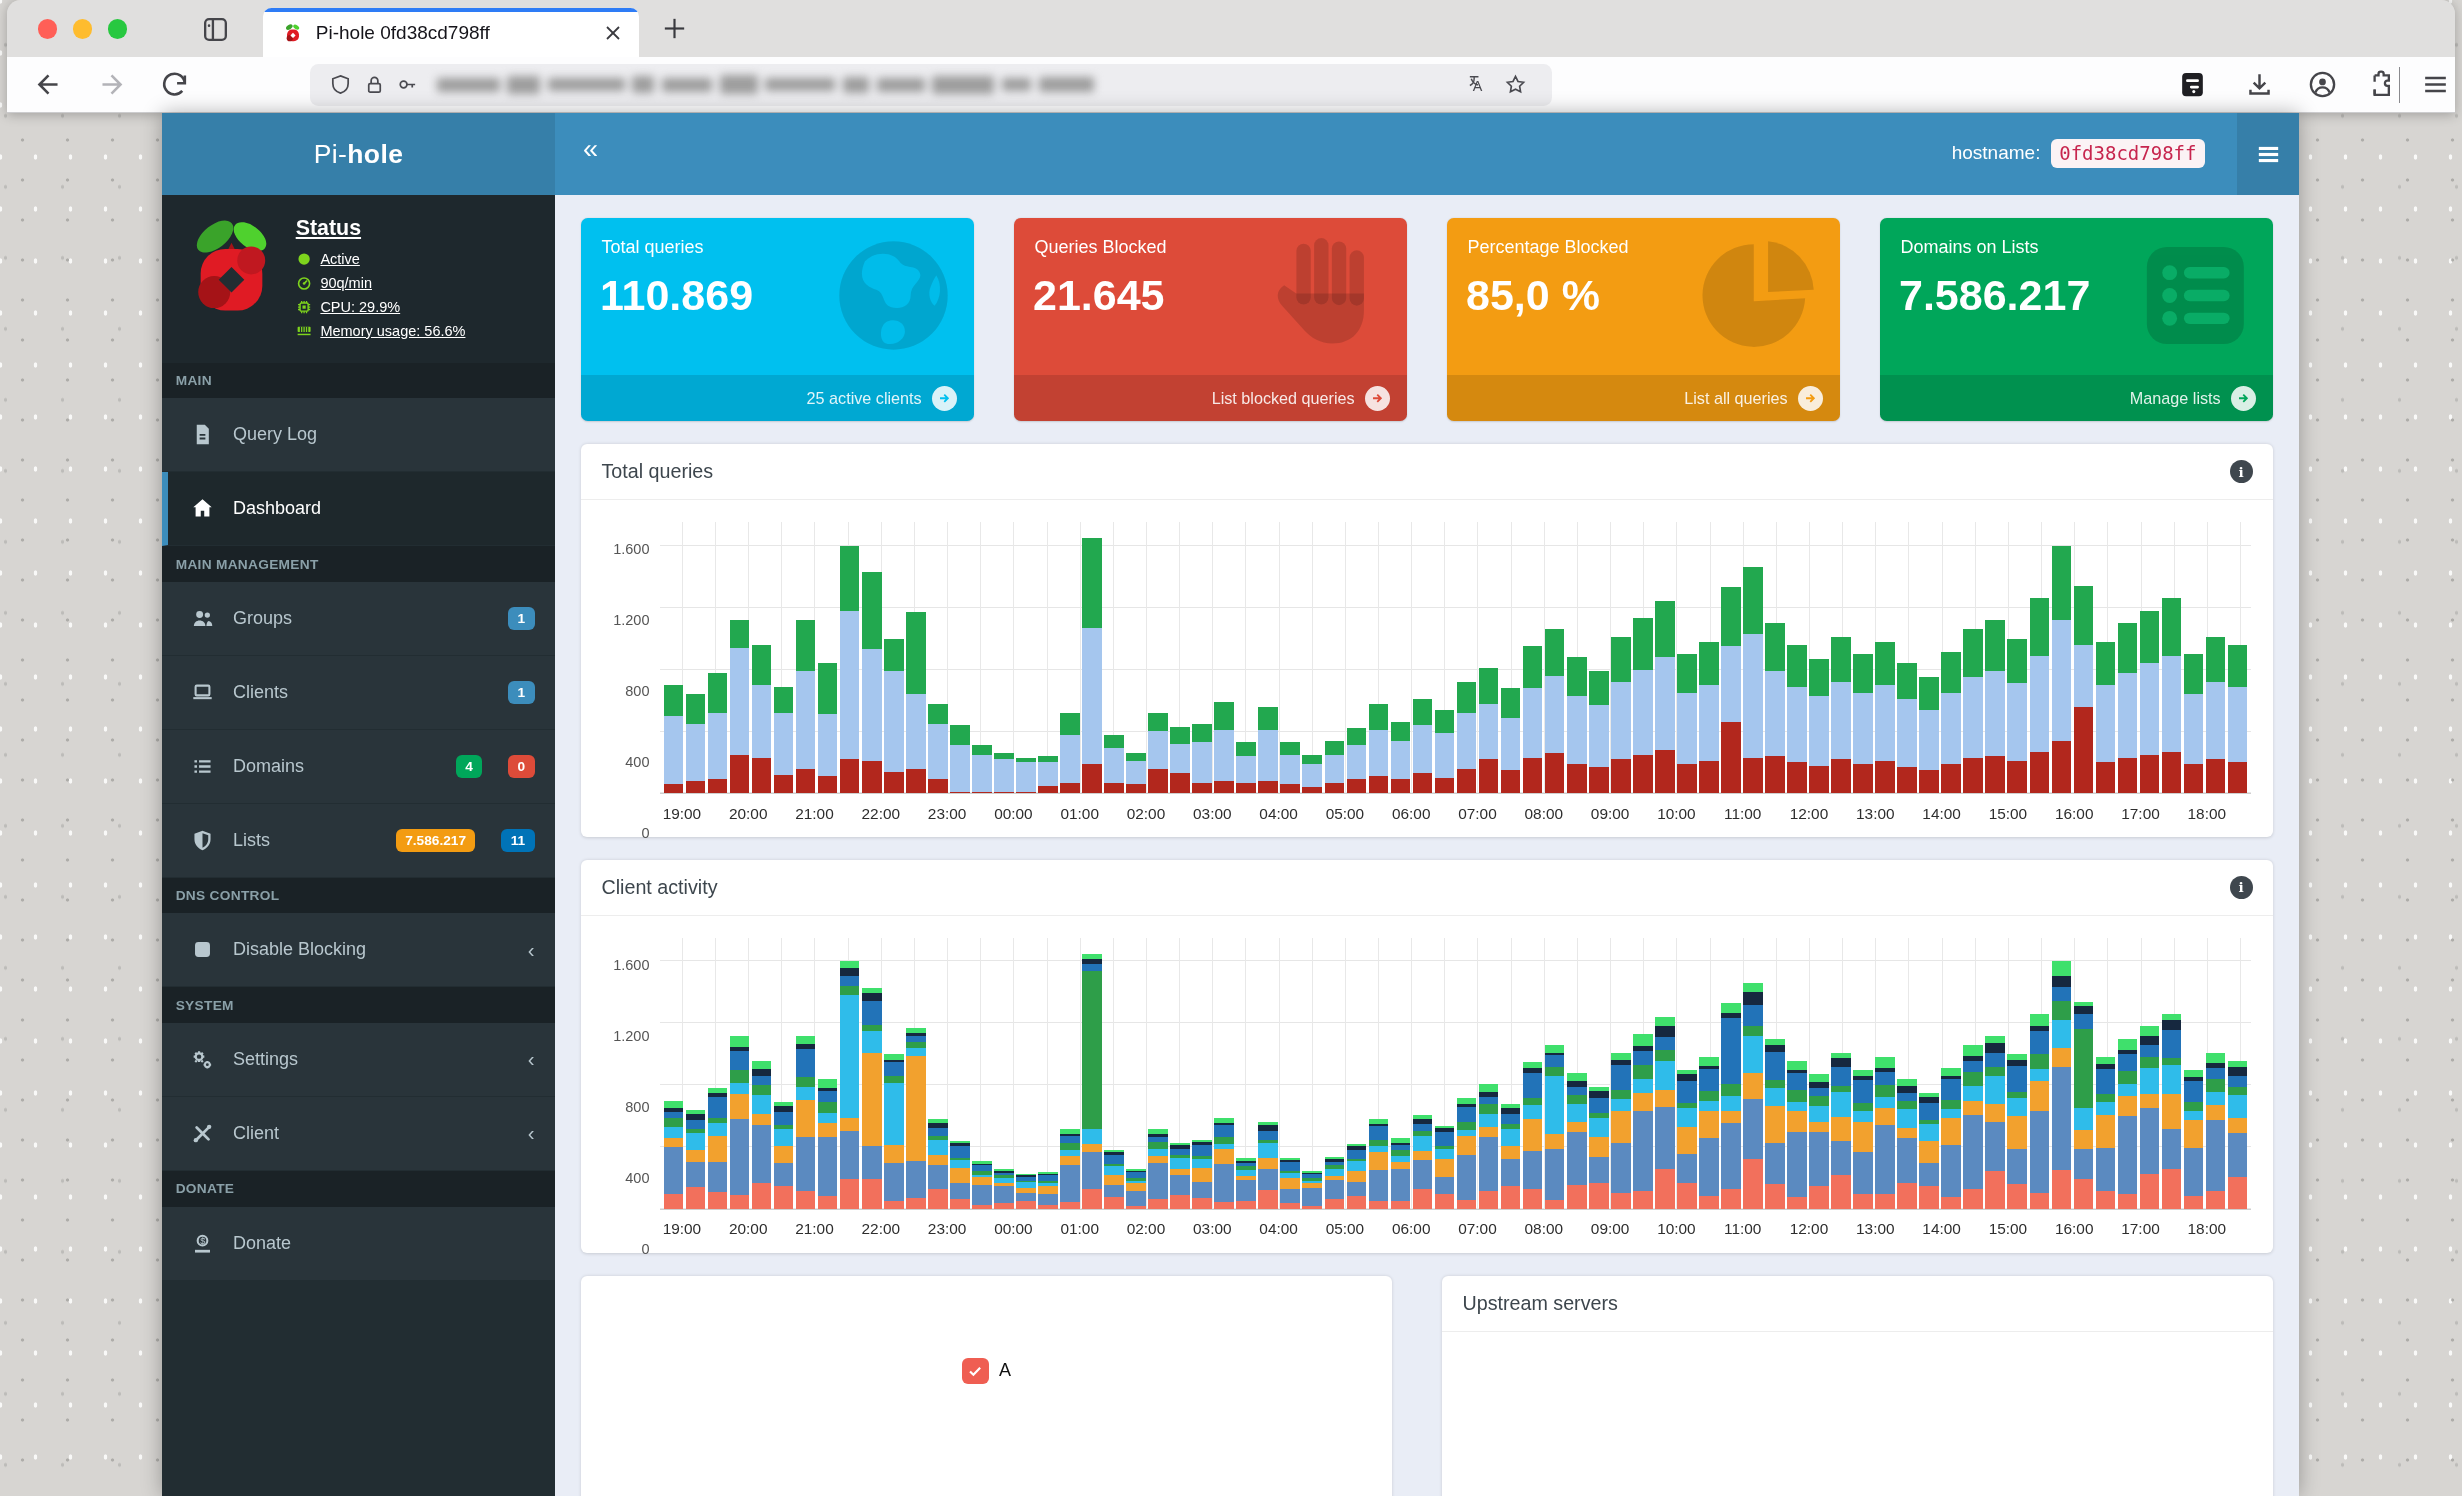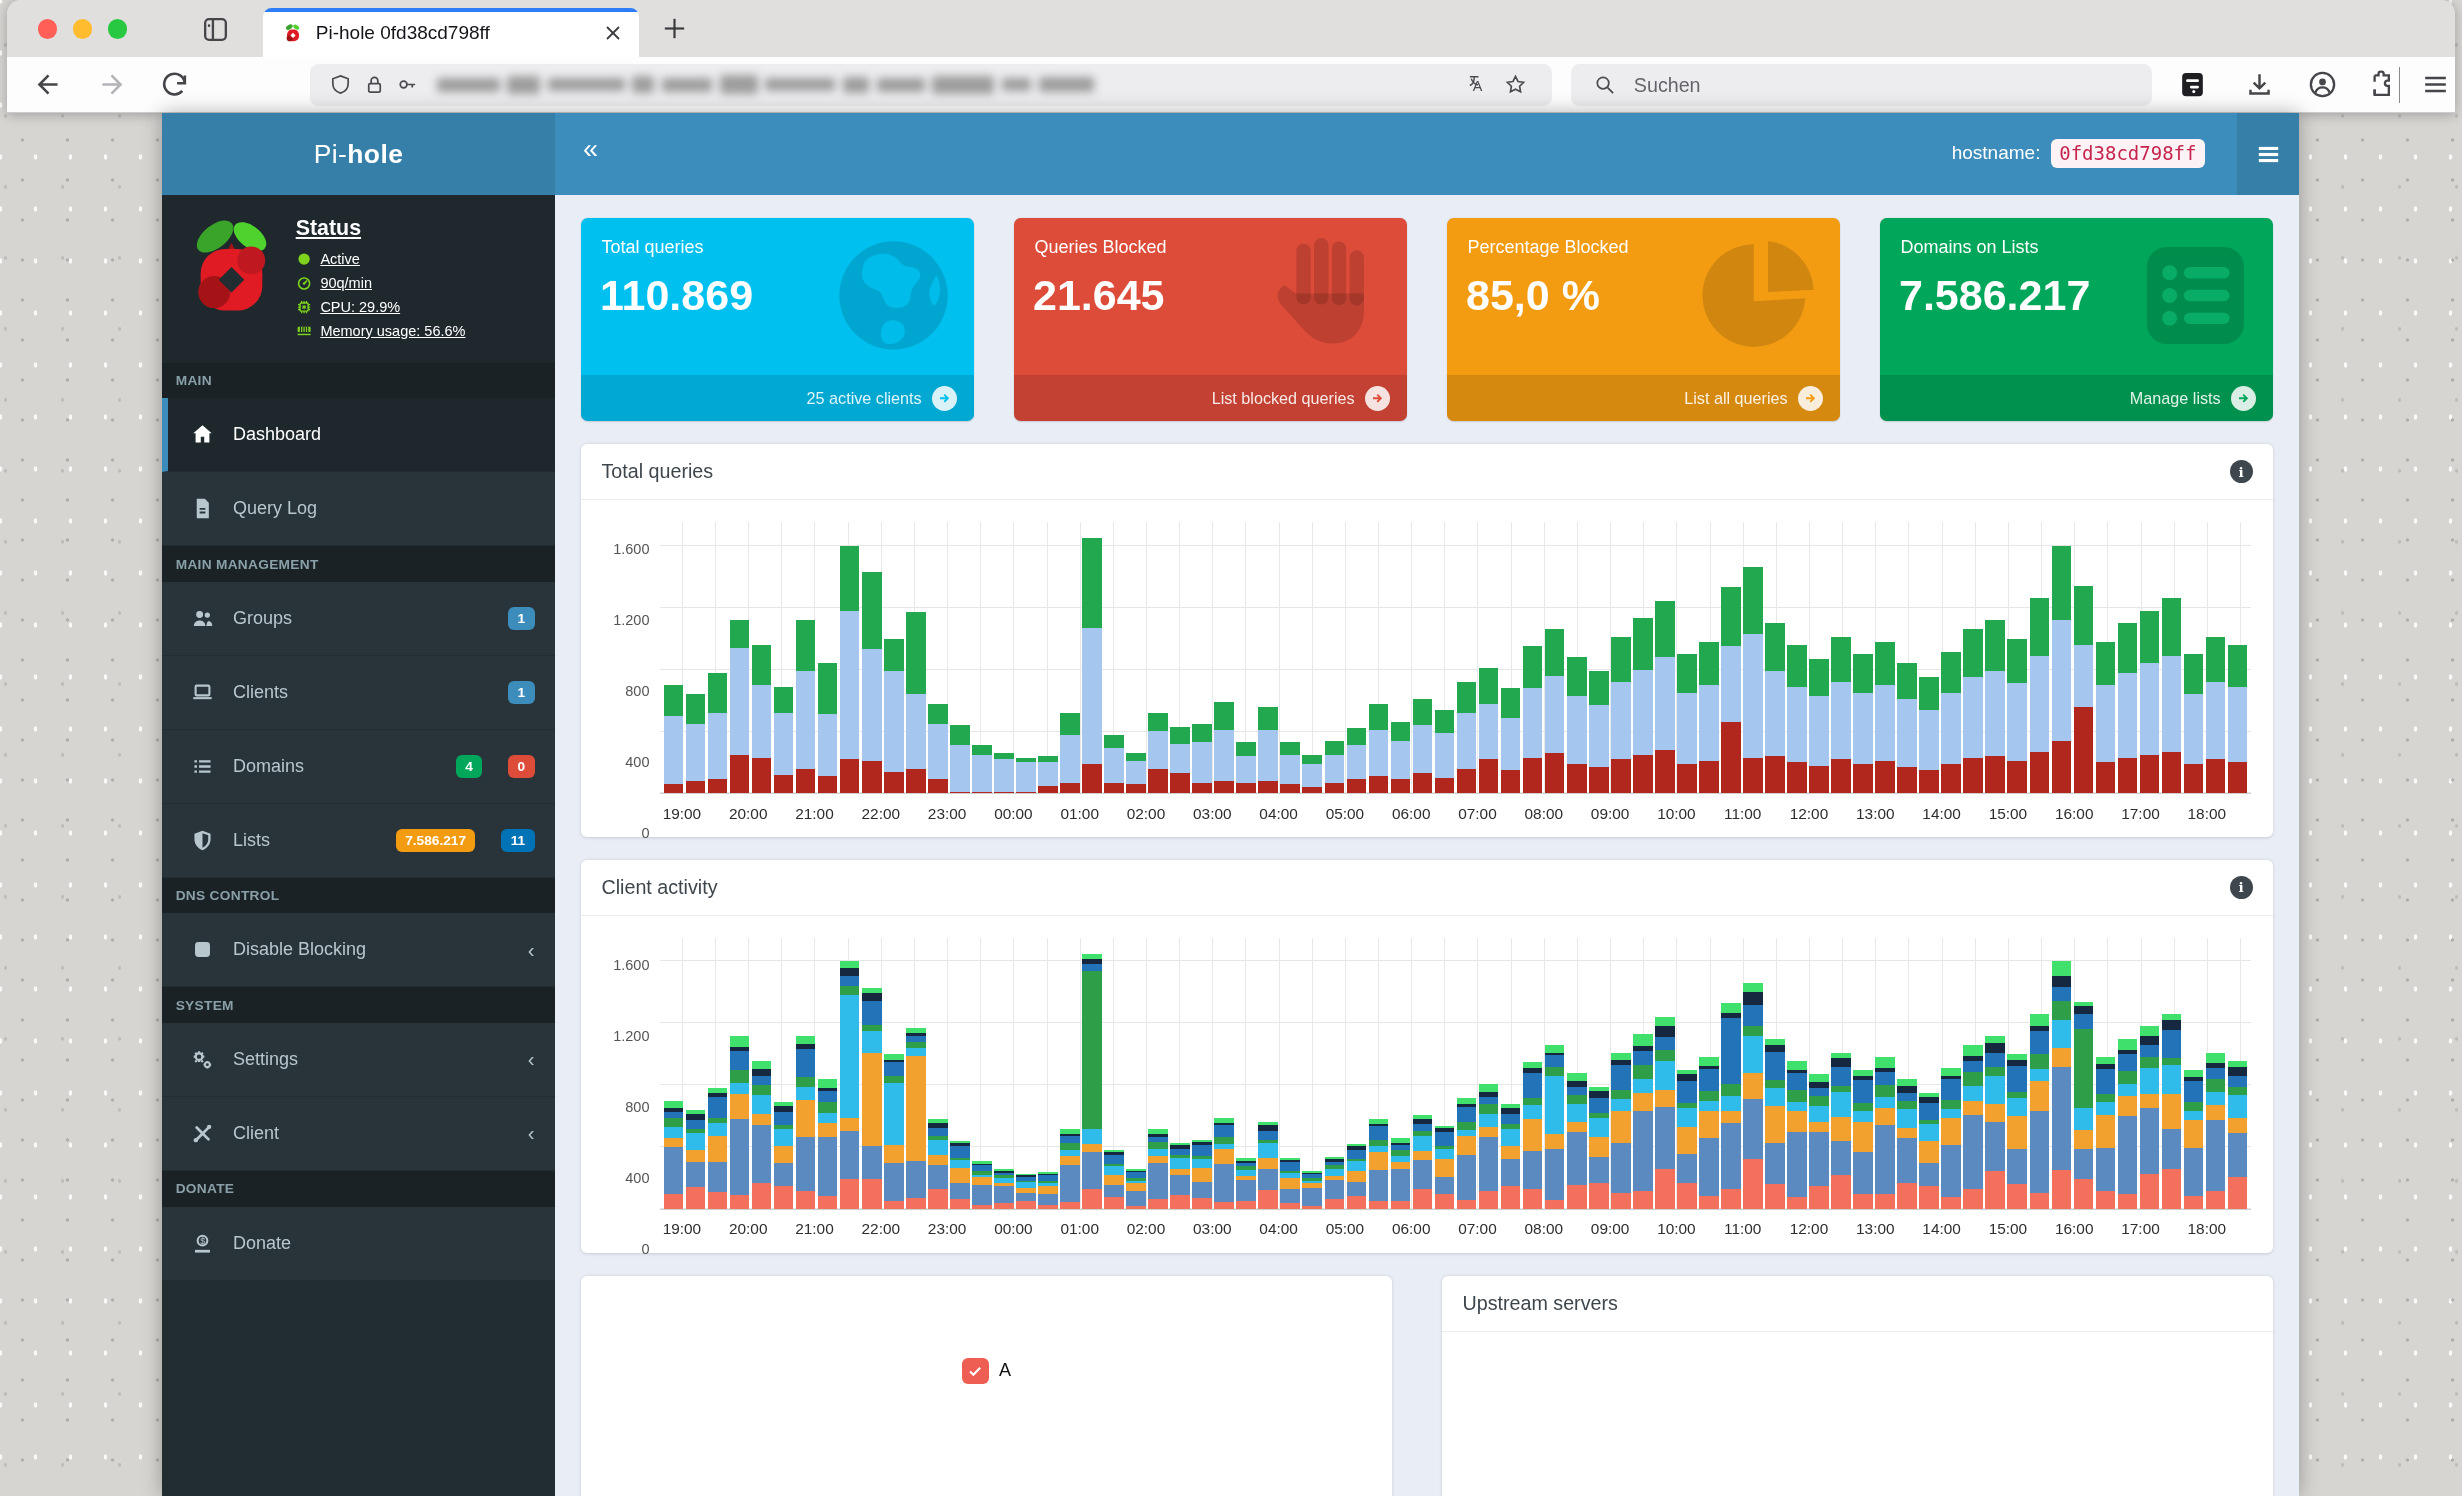--- a/index.html
+++ b/index.html
@@ -168,27 +168,20 @@
       </span>
       <svg class="pill-icon" style="left:1156px;" viewBox="0 0 24 24">
           <text x="7" y="19" font-size="15" font-family="Liberation Sans" fill="currentColor">A</text>
           <path d="M4 4h9M8.5 4v2c0 3-2 6-4.5 7M5.5 6c1 3 3.5 5.5 7 6.5" stroke="currentColor" stroke-width="1.5" fill="none"></path>
         </svg>
       <svg class="pill-icon" style="left:1194px;" viewBox="0 0 24 24" fill="none" stroke="currentColor" stroke-width="1.7">
           <path d="M12 3.5l2.6 5.3 5.9.9-4.2 4.1 1 5.8L12 16.9l-5.3 2.7 1-5.8-4.2-4.1 5.9-.9z"></path>
         </svg>
     </div>
 
-    <div class="pill search-pill">
-      <svg class="pill-icon" style="left:22px;" viewBox="0 0 24 24" fill="none" stroke="currentColor" stroke-width="1.8">
-          <circle cx="10.5" cy="10.5" r="6"></circle>
-          <line x1="15" y1="15" x2="21" y2="21"></line>
-        </svg>
-      <span class="search-text">Suchen</span>
-    </div>
 
     <svg class="tb-icon" style="left:2170px;" viewBox="0 0 24 24">
         <rect x="4" y="3" width="16" height="18" rx="3" fill="#1f1f23"></rect>
         <rect x="7" y="8" width="10" height="2" rx="1" fill="#fff"></rect>
         <rect x="10" y="13" width="7" height="2" rx="1" fill="#fff"></rect>
         <circle cx="13" cy="17.5" r="1.2" fill="#fff"></circle>
       </svg>
     <svg class="tb-icon" style="left:2237px;" viewBox="0 0 24 24" fill="none" stroke="currentColor" stroke-width="1.9">
         <path d="M12 4v10M7.5 10.5L12 15l4.5-4.5"></path>
         <path d="M5 16v3h14v-3"></path>
@@ -280,32 +273,32 @@
                 </g>
                 <path d="M2 14.5h16v1.8H2z" fill="currentColor"></path>
               </svg>
               <span>Memory usage: 56.6%</span>
             </div>
           </div>
       </div>
     </div>
     <div id="sidebar-sections">
         <div class="sec-label">MAIN</div>
+        <div class="side-item">
+          <svg width="23" height="23" viewBox="0 0 20 20">
+            <path d="M5 1.5h7l3.5 3.5v13.5H5z M7.5 9.5h5v1.6h-5z M7.5 12.7h5v1.6h-5z" fill="currentColor" fill-rule="evenodd"></path>
+          </svg>
+          <span>Query Log</span>
+          <span class="grow"></span>
+        </div>
         <div class="side-item active">
           <svg width="23" height="23" viewBox="0 0 20 20">
             <path d="M10 2l8 7h-2v8h-4.5v-5h-3v5H4V9H2z" fill="currentColor"></path>
           </svg>
           <span>Dashboard</span>
-          <span class="grow"></span>
-        </div>
-        <div class="side-item">
-          <svg width="23" height="23" viewBox="0 0 20 20">
-            <path d="M5 1.5h7l3.5 3.5v13.5H5z M7.5 9.5h5v1.6h-5z M7.5 12.7h5v1.6h-5z" fill="currentColor" fill-rule="evenodd"></path>
-          </svg>
-          <span>Query Log</span>
           <span class="grow"></span>
         </div>
         <div class="sec-label">MAIN MANAGEMENT</div>
         <div class="side-item">
           <svg width="23" height="23" viewBox="0 0 20 20">
             <circle cx="7.5" cy="6.5" r="3" fill="currentColor"></circle>
             <path d="M2.5 16.5c0-3 2.2-4.8 5-4.8s5 1.8 5 4.8z" fill="currentColor"></path>
             <circle cx="14.2" cy="7" r="2.3" fill="currentColor"></circle>
             <path d="M13.4 16.5c0-2 .6-3.6 1.8-4.4 2 .3 3.3 1.9 3.3 4.4z" fill="currentColor"></path>
           </svg>

